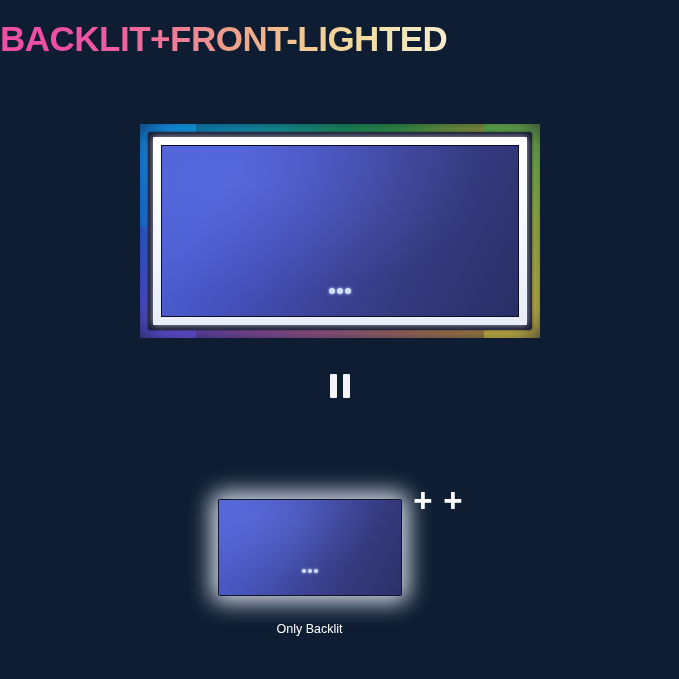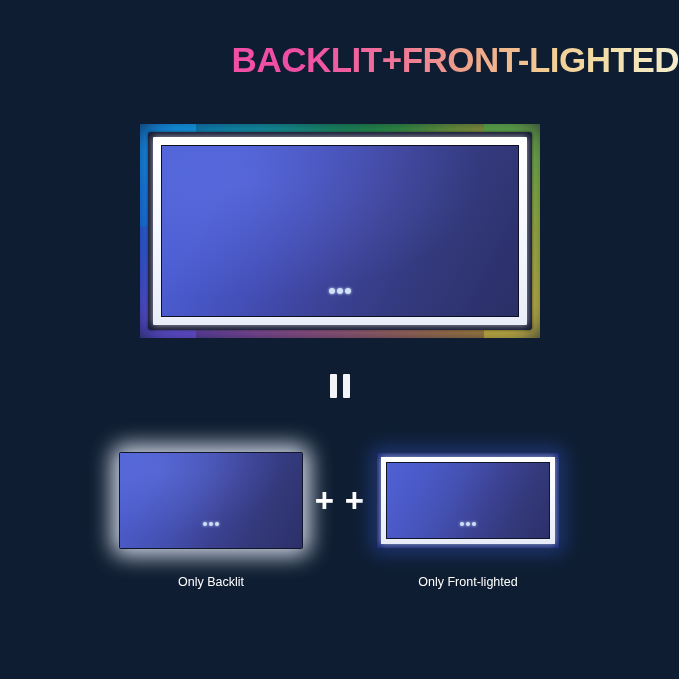--- a/index.html
+++ b/index.html
@@ -11,24 +11,24 @@
     height: 679px;
     background: #0e1d31;
     font-family: "Liberation Sans", sans-serif;
     overflow: hidden;
     position: relative;
   }
 
   
   .title-wrap {
     position: absolute;
-    top: 40px;
+    top: 19px;
     left: 0;
     width: 679px;
-    text-align: right;
+    text-align: left;
   }
   .title {
     display: inline-block;
     font-family: "Liberation Sans", sans-serif;
     font-size: 35px;
     font-weight: bold;
     letter-spacing: -0.5px;
     background: linear-gradient(90deg,
         #f14fa5 0%,
         #f04ea4 14%,
@@ -183,20 +183,21 @@
     display: flex;
     align-items: flex-start;
     justify-content: center;
   }
   .cell {
     position: relative;
     width: 197px;
     display: flex;
     flex-direction: column;
     align-items: center;
+    margin-top: 47px;
   }
   .plus {
     position: relative;
     width: 30px;
     height: 97px;
     display: flex;
     align-items: center;
     justify-content: center;
     flex: none;
   }
@@ -359,30 +360,14 @@
 
   <div class="plus">
     <span>+</span>
   </div>
 
 
   <div class="plus">
     <span>+</span>
   </div>
 
-  <div class="cell">
-    <div class="thumb-stage">
-      <div class="thumb-glow glow-faint"></div>
-      <div class="mirror-thumb">
-        <div class="thumb-front-body"></div>
-        <div class="thumb-front-band"></div>
-        <div class="thumb-front-glass"></div>
-      </div>
-      <div class="touch-row thumb-touch">
-        <span class="dot"></span>
-        <span class="dot"></span>
-        <span class="dot"></span>
-      </div>
-    </div>
-    <div class="cell-label">Only Front-lighted</div>
-  </div>
 
 </div>
 
 </body></html>

